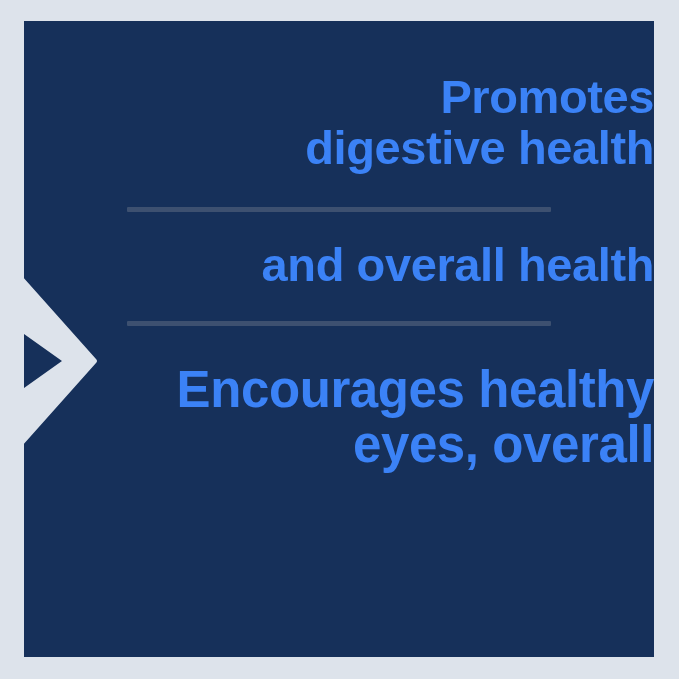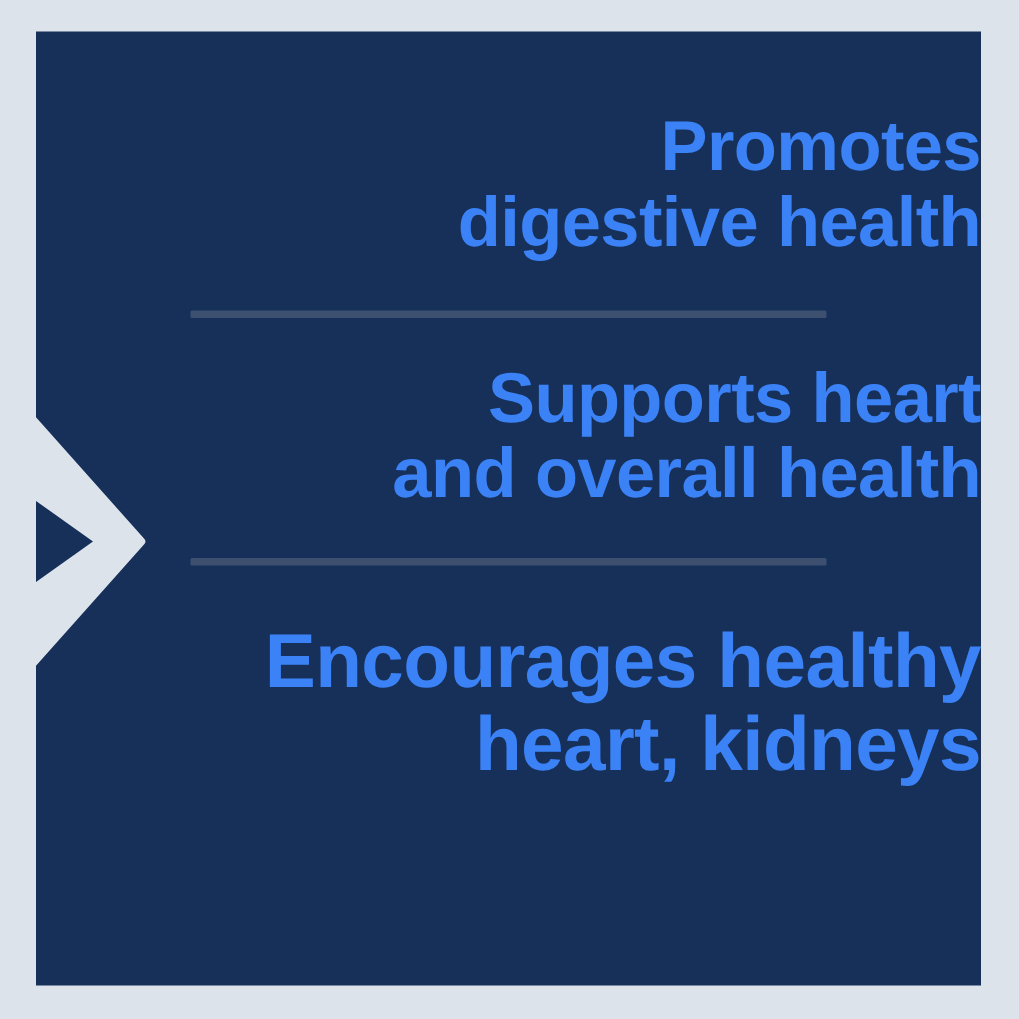--- a/index.html
+++ b/index.html
@@ -118,29 +118,28 @@
     <div class="content">
 
       <div class="benefit" id="benefit-0">
         <span class="line">Promotes</span>
         <span class="line">digestive health</span>
       </div>
 
       <div class="divider" id="divider-0"></div>
 
       <div class="benefit" id="benefit-1">
-        <span class="line">Supports heart</span>
         <span class="line">and overall health</span>
       </div>
 
       <div class="divider" id="divider-1"></div>
 
       <div class="benefit" id="benefit-2">
         <span class="line">Encourages healthy</span>
-        <span class="line">heart, kidneys</span>
+        <span class="line">eyes, overall</span>
       </div>
 
     </div>
 
     <div class="chevron-wrap">
       <svg width="100" height="224" viewBox="0 0 100 224" xmlns="http://www.w3.org/2000/svg" aria-hidden="true">
         <path d="M -40 0 L 0 0 L 98 110 Q 100 112 98 114 L 0 224 L -40 224 L -40 186 L 64 112 L -40 38 Z" fill="#dde3eb"></path>
       </svg>
     </div>
 

